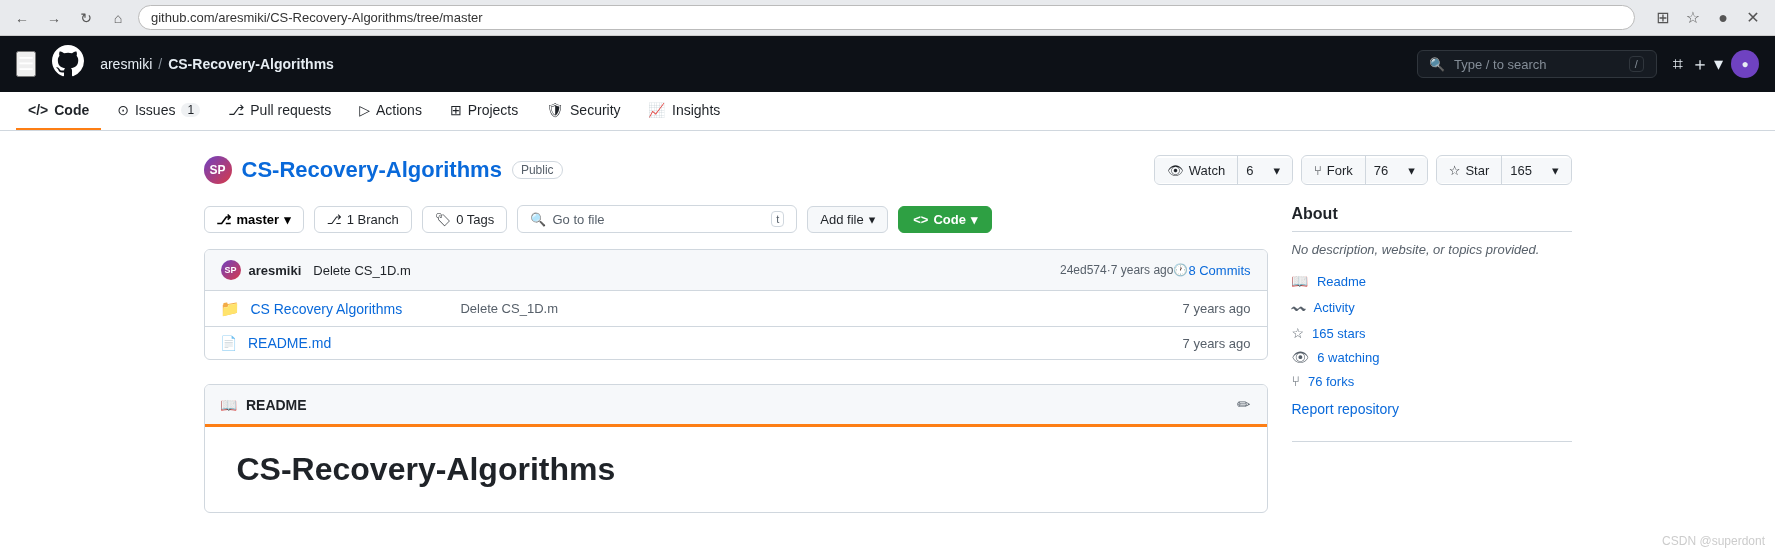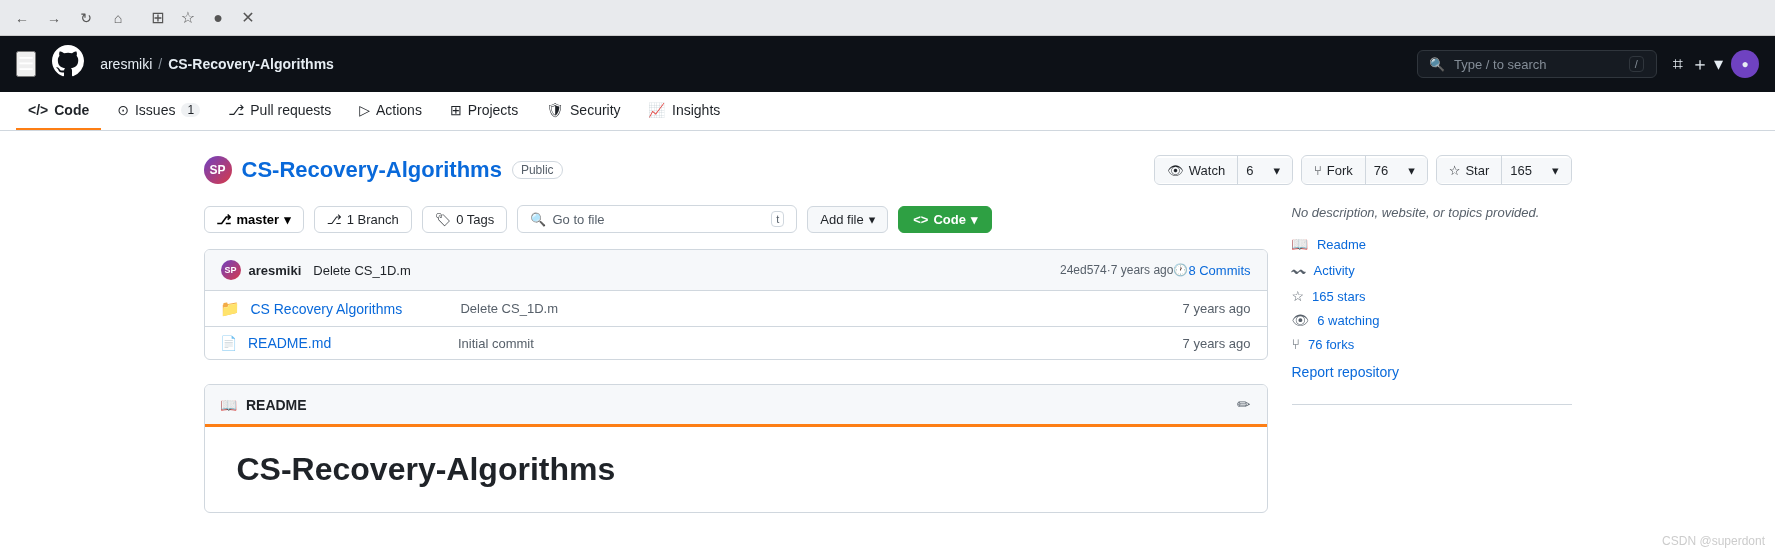--- a/index.html
+++ b/index.html
@@ -330,20 +330,23 @@
     .watermark { position: fixed; bottom: 10px; right: 10px; color: #ccc; font-size: 12px; margin-left: 28px; }
   </style>
 </head>
 <body>
 
 <div class="browser-bar">
   <button class="browser-nav-btn">←</button>
   <button class="browser-nav-btn">→</button>
   <button class="browser-nav-btn">↻</button>
   <button class="browser-nav-btn">⌂</button>
+  <div class="address-bar">
+    <span>github.com/aresmiki/CS-Recovery-Algorithms/tree/master</span>
+  </div>
   <div class="browser-actions">
     <button class="browser-action-btn">⊞</button>
     <button class="browser-action-btn">☆</button>
     <button class="browser-action-btn">●</button>
     <button class="browser-action-btn">✕</button>
   </div>
 </div>
 
 <div class="gh-header">
   <button class="gh-hamburger">☰</button>
@@ -494,21 +497,20 @@
 
         <div class="file-row">
           <span class="file-icon">📁</span>
           <a class="file-name" href="#">CS Recovery Algorithms</a>
           <span class="file-commit">Delete CS_1D.m</span>
           <span class="file-time">7 years ago</span>
         </div>
         <div class="file-row">
           <span class="file-doc-icon">📄</span>
           <a class="file-name" href="#">README.md</a>
-          <span class="file-commit">Initial commit</span>
           <span class="file-time">7 years ago</span>
         </div>
       </div>
 
       <div class="readme-section">
         <div class="readme-header">
           <span class="readme-title">
             <span>📖</span>
             <span>README</span>
           </span>
@@ -516,20 +518,21 @@
         </div>
         <div class="readme-body">
           <h1 class="readme-h1">CS-Recovery-Algorithms</h1>
         </div>
       </div>
 
     </div>
 
     <div class="sidebar">
       <div class="sidebar-section">
+        <div class="sidebar-title">About</div>
         <p class="sidebar-description">No description, website, or topics provided.</p>
 
         <div class="sidebar-item">
           <span class="sidebar-icon">📖</span>
           <a class="sidebar-link" href="#">Readme</a>
         </div>
         <div class="sidebar-item">
           <span class="sidebar-icon">〰</span>
           <a class="sidebar-link" href="#">Activity</a>
         </div>

